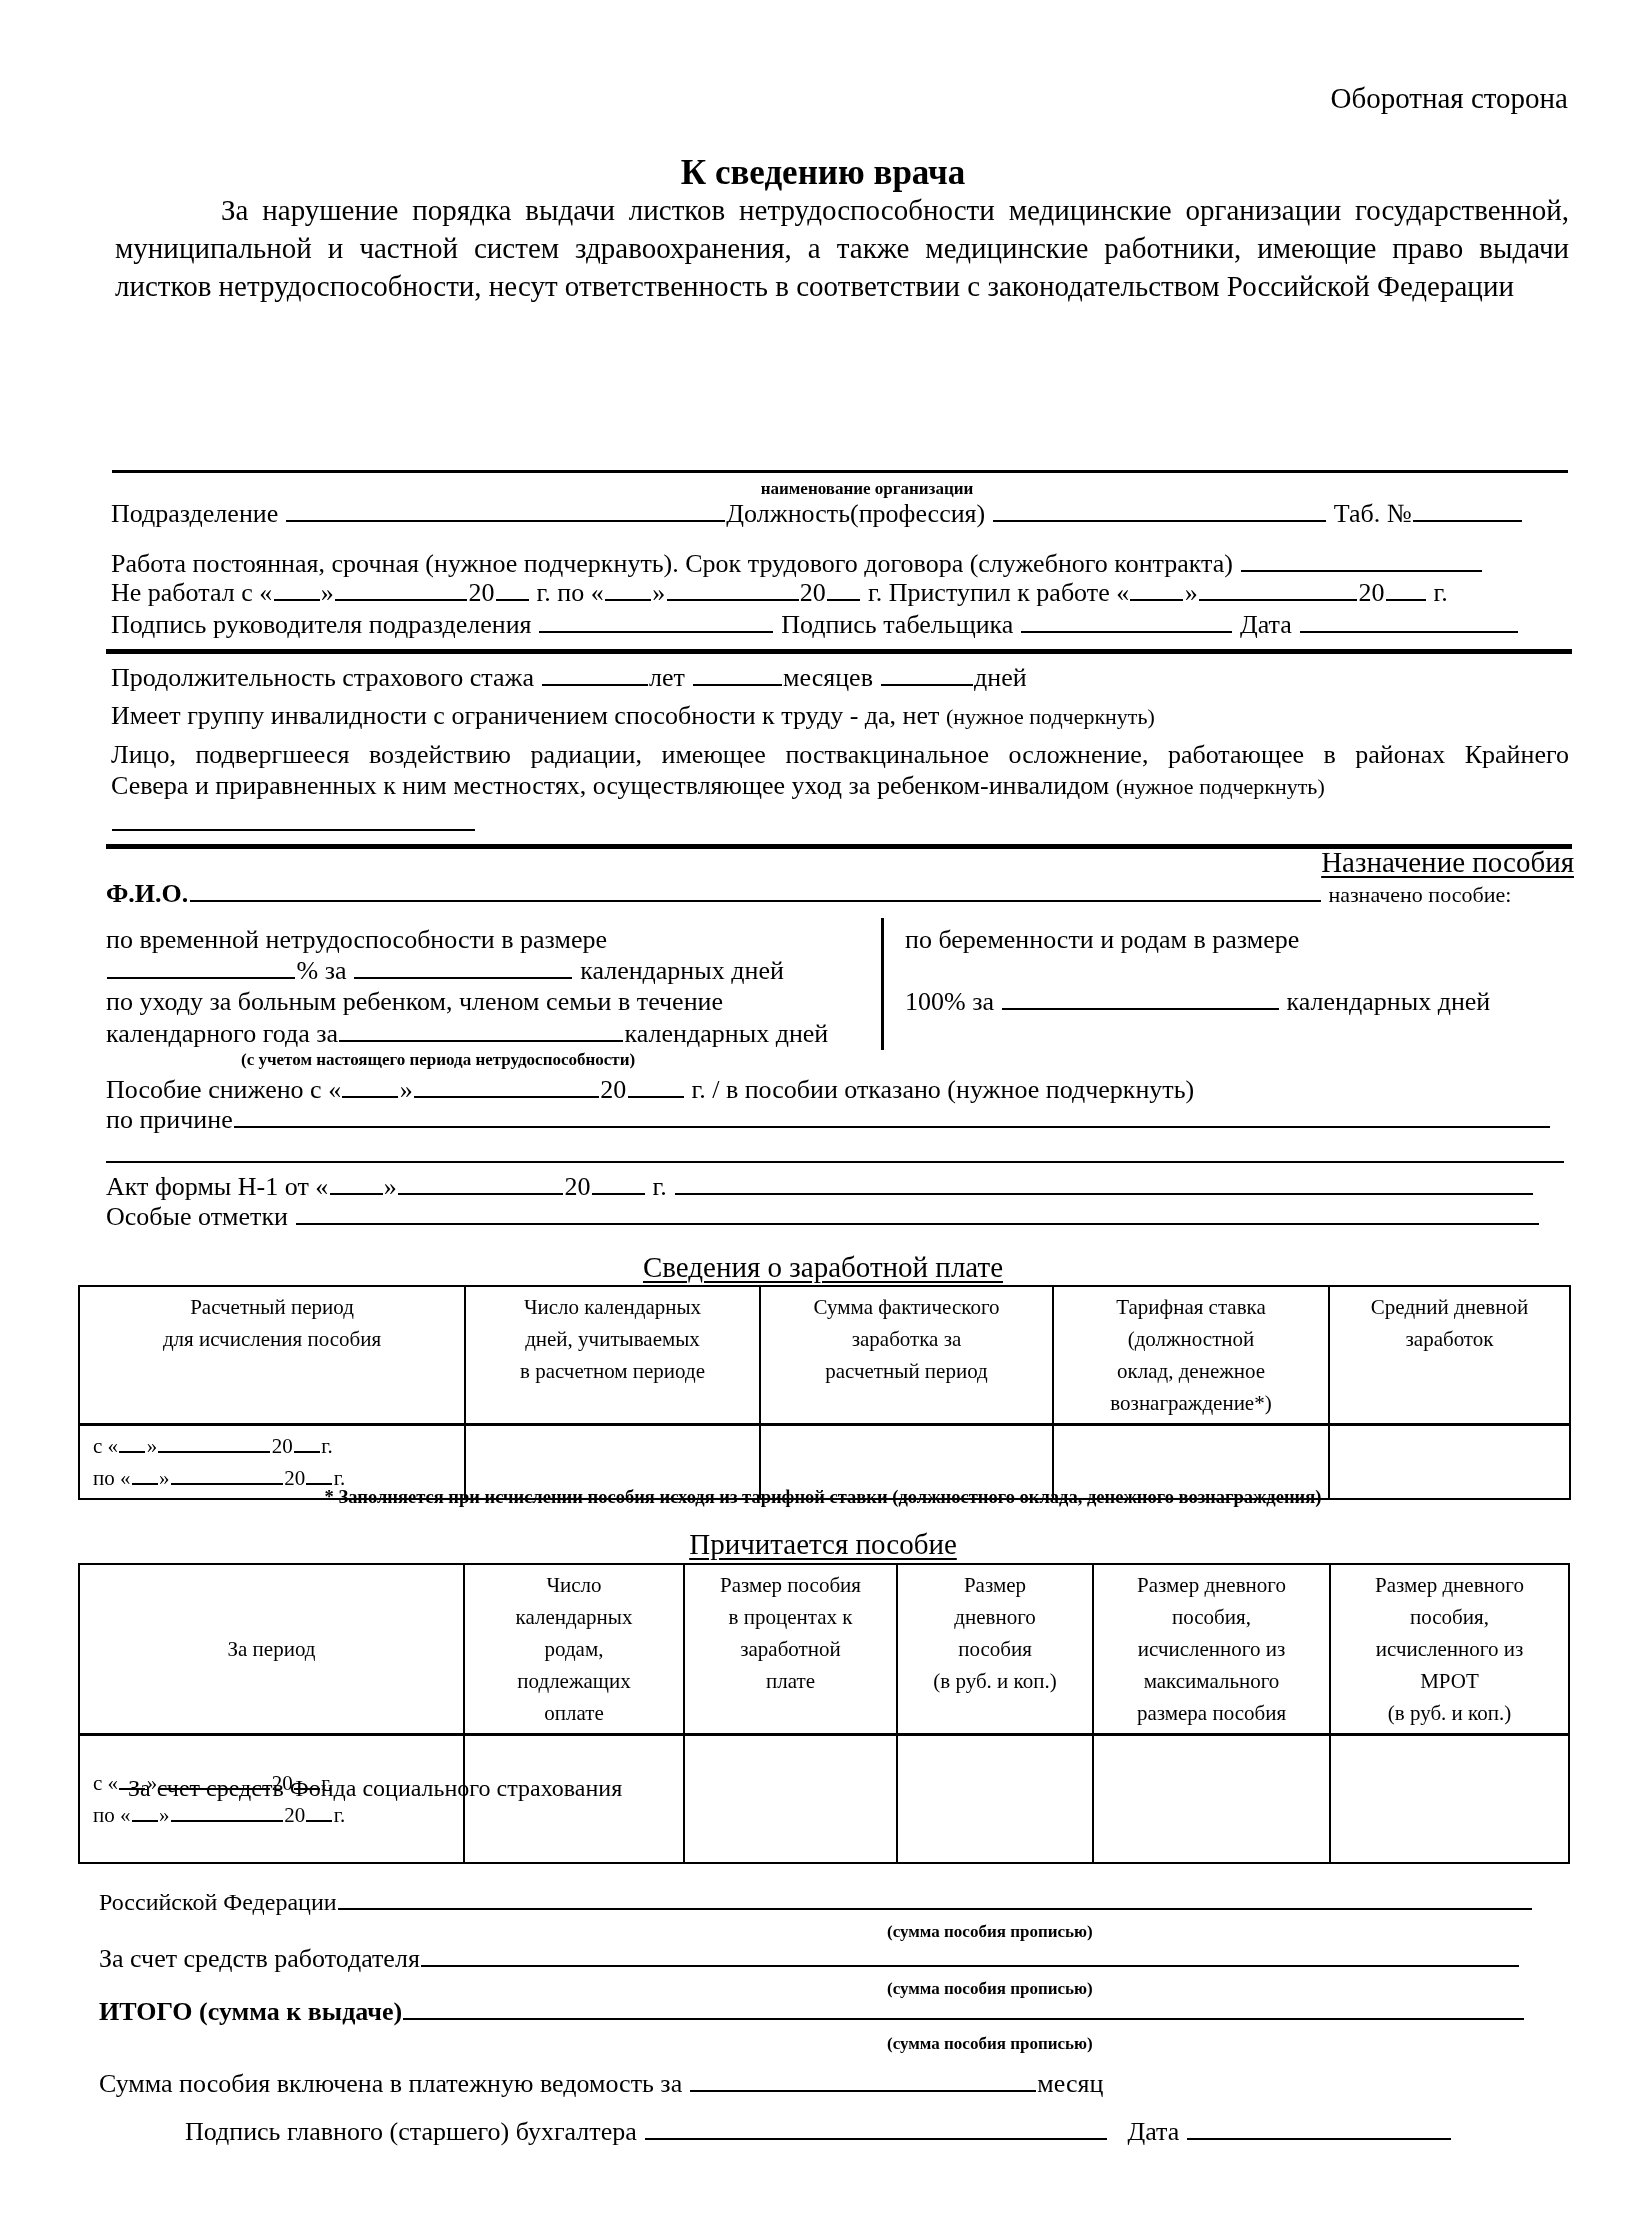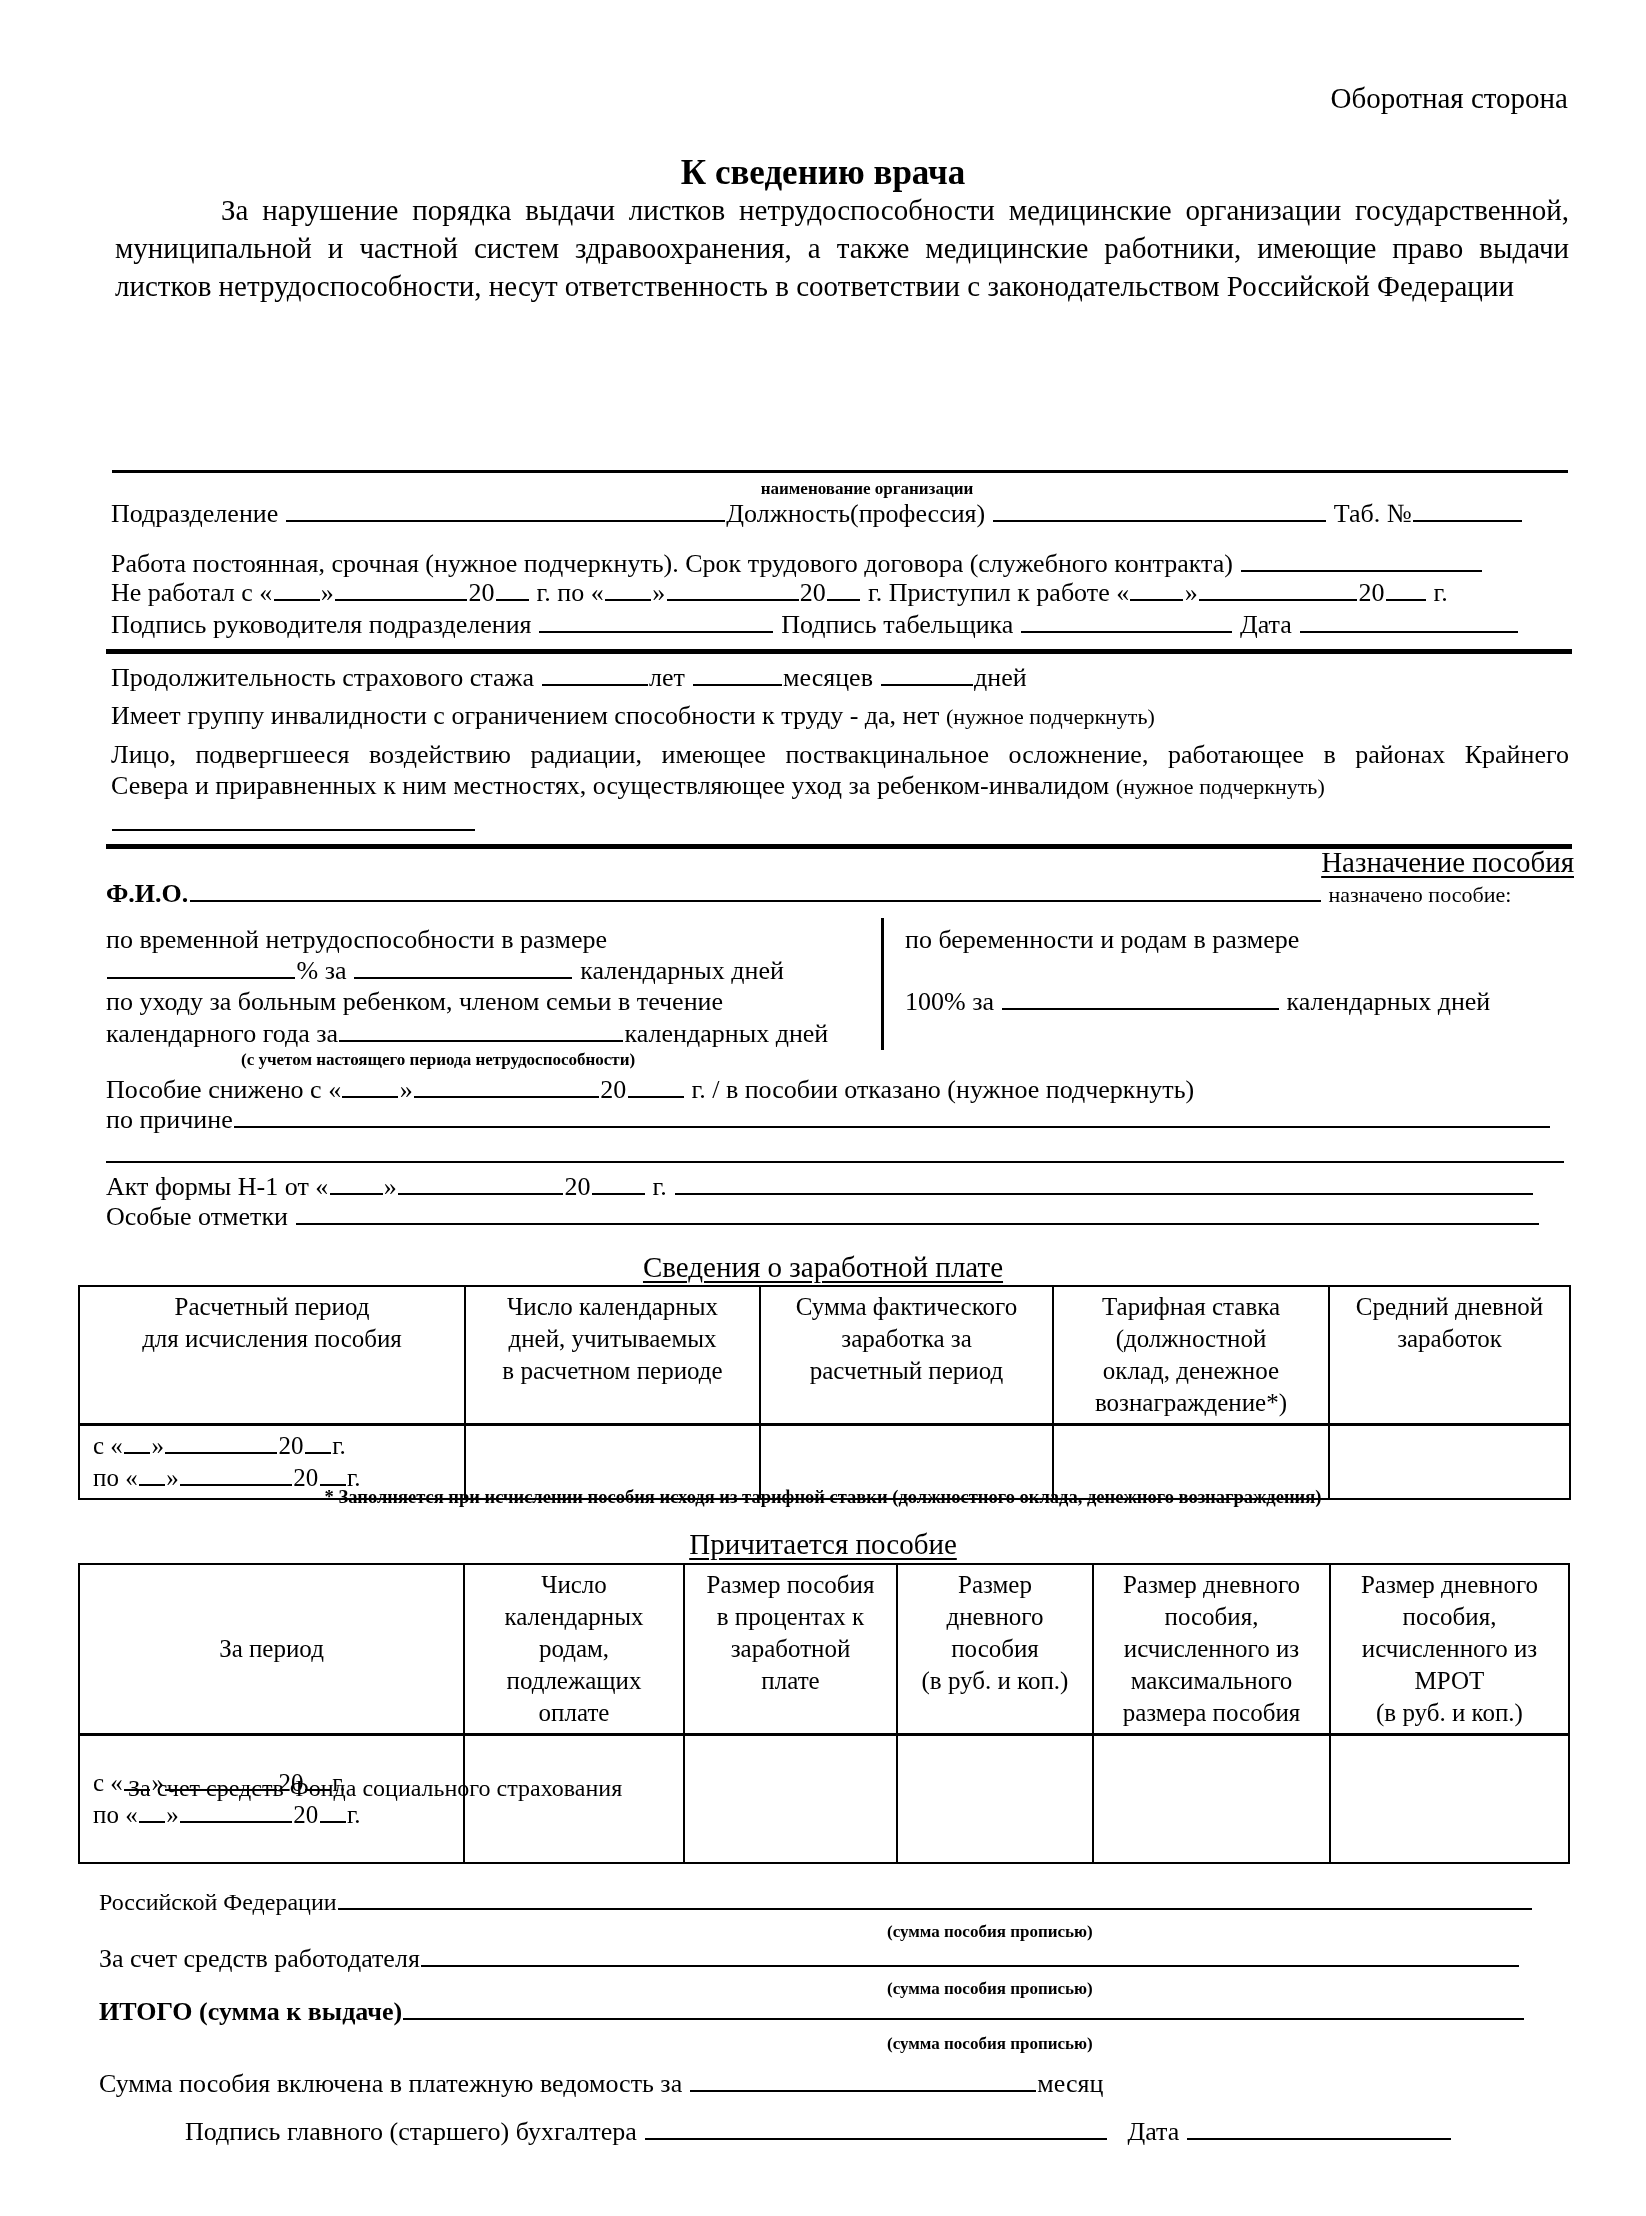--- a/index.html
+++ b/index.html
@@ -9,21 +9,21 @@
   .t { font-size: 26px; line-height: 1; }
   .sm { font-size: 22px; line-height: 1; }
   .xs { font-size: 17px; line-height: 1; }
   .b { font-weight: bold; }
   .u { text-decoration: underline; text-underline-offset: 4px; text-decoration-thickness: 2px; }
   .hr { position: absolute; background: #000; }
   .blank { display: inline-block; border-bottom: 2px solid #000; height: 0; vertical-align: baseline; margin: 0 1.3px; }
   .para { position: absolute; left: 115px; width: 1454px; font-size: 29px; line-height: 38px; text-align: justify; text-align-last: left; }
   .para .indent { display: inline-block; width: 106px; }
   table.grid { position: absolute; border-collapse: collapse; table-layout: fixed; }
-  table.grid td { border: 2px solid #000; vertical-align: top; text-align: center; padding: 4px 18px; font-size: 25px; line-height: 32px; white-space: normal; }
+  table.grid td { border: 2px solid #000; vertical-align: top; text-align: center; padding: 4px 18px; font-size: 21px; line-height: 32px; white-space: normal; }
   table.grid tr.head td { border-bottom-width: 3.3px; }
   table.grid td.period { text-align: left; vertical-align: middle; padding-left: 13px; white-space: nowrap; }
   table.grid td.mid { vertical-align: middle; }
   .vline { position: absolute; width: 2.6px; background: #000; }
 </style>
 </head>
 <body>
 
 <div class="abs t" style="right:78px; top:84px; font-size:29px;">Оборотная сторона</div>
 <div class="abs t b" style="left:0; width:1646px; text-align:center; top:155px; font-size:35px;">К сведению врача</div>

